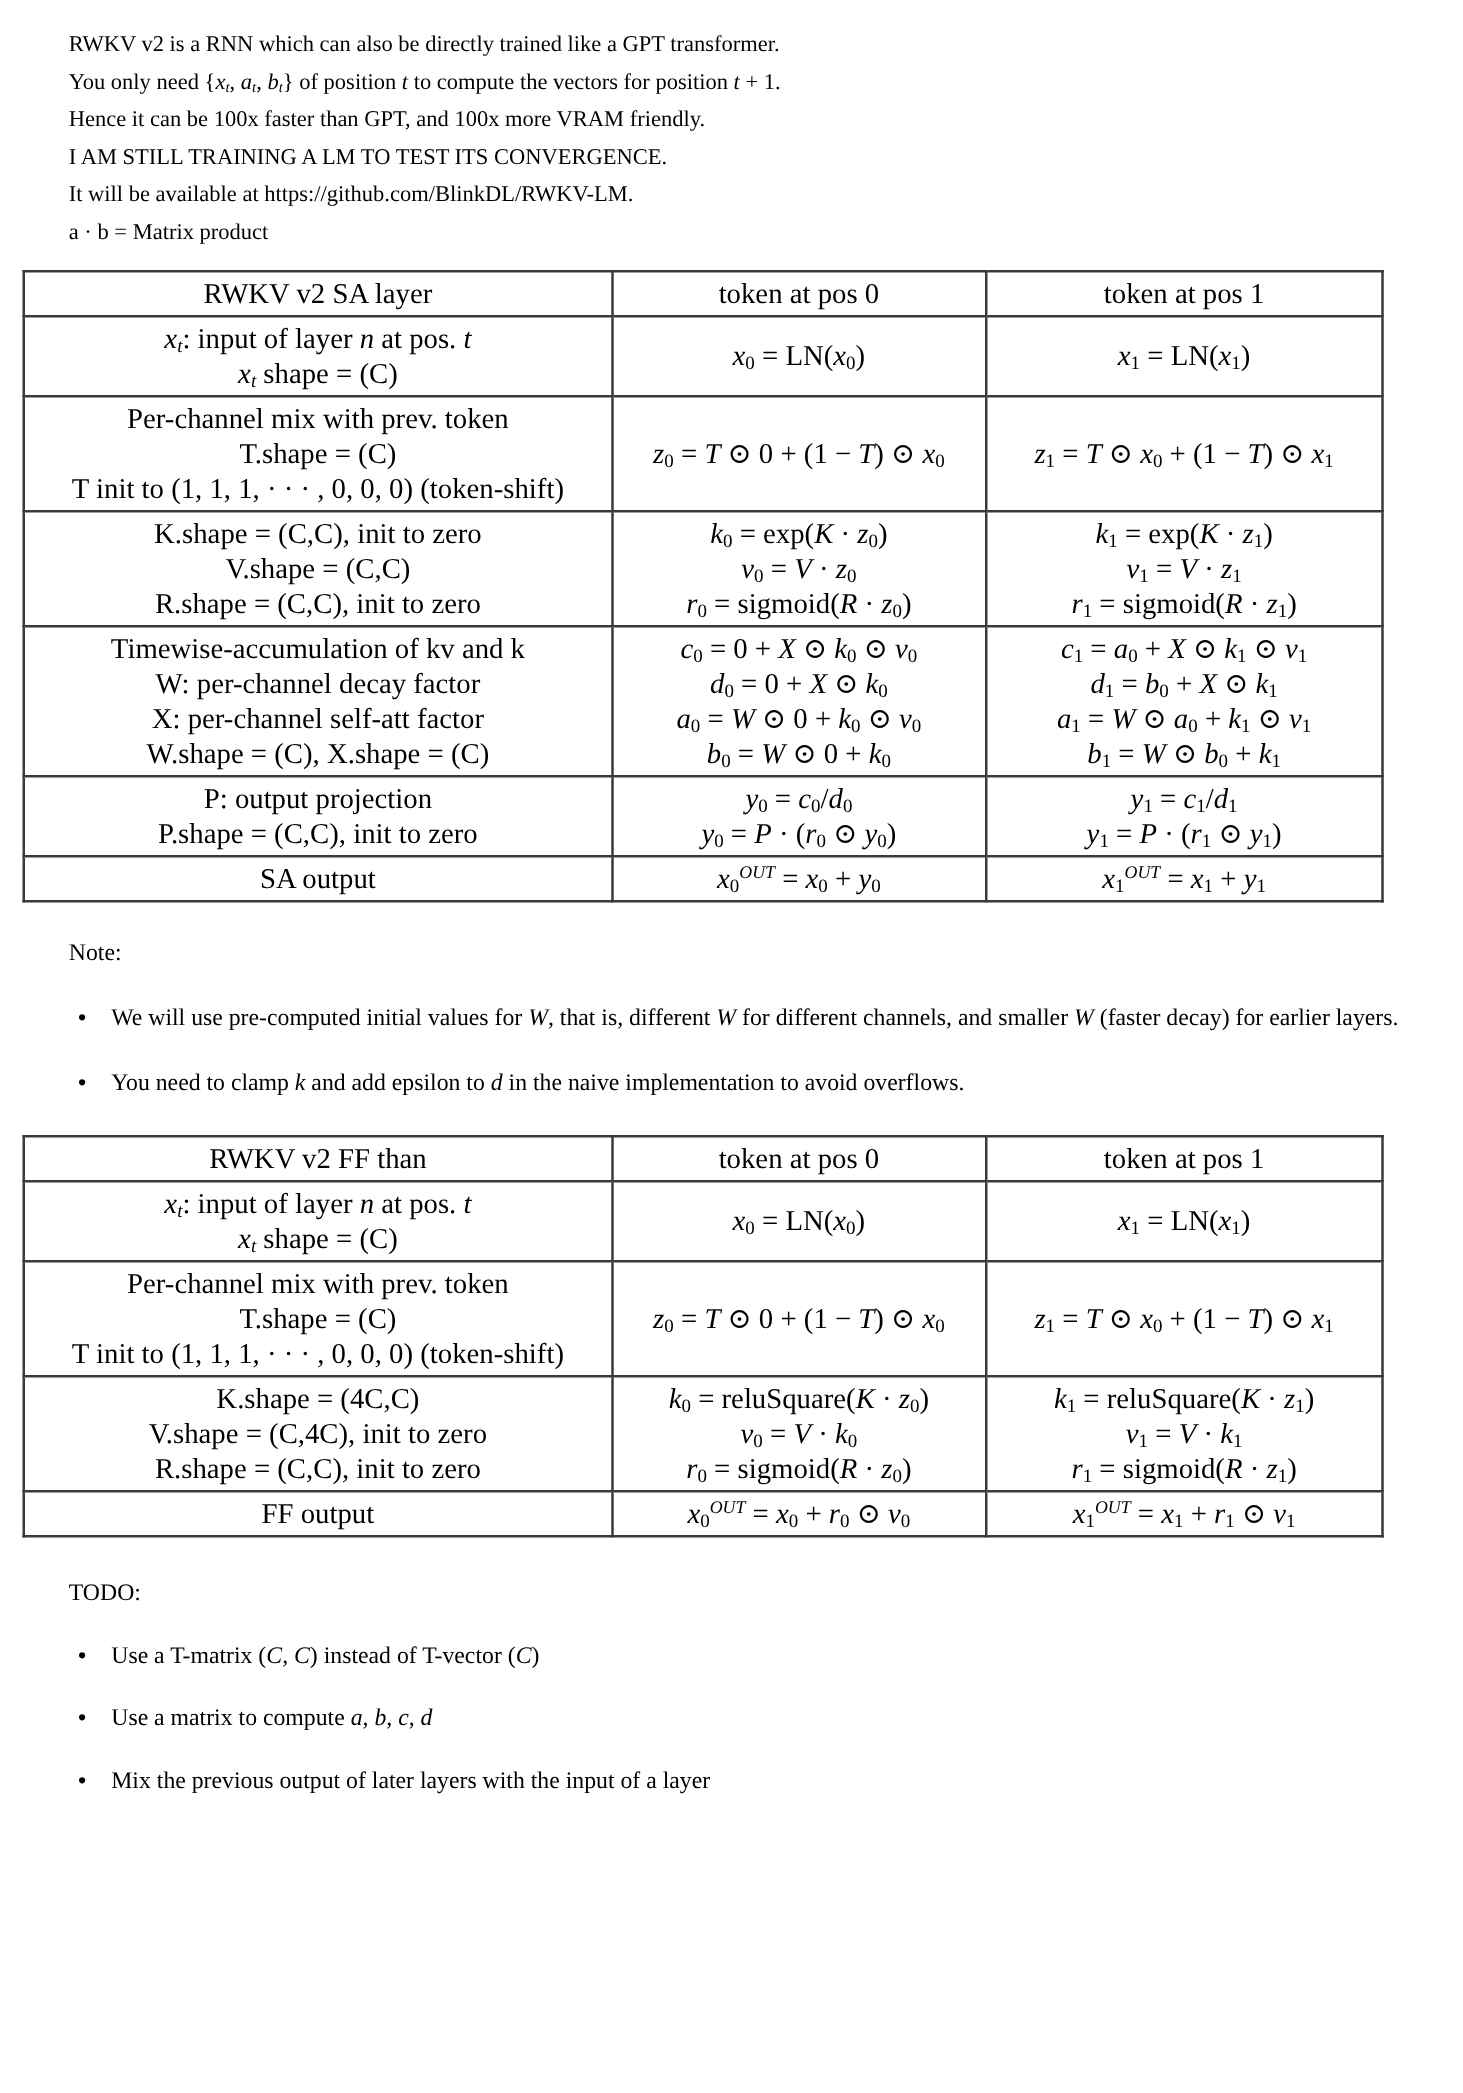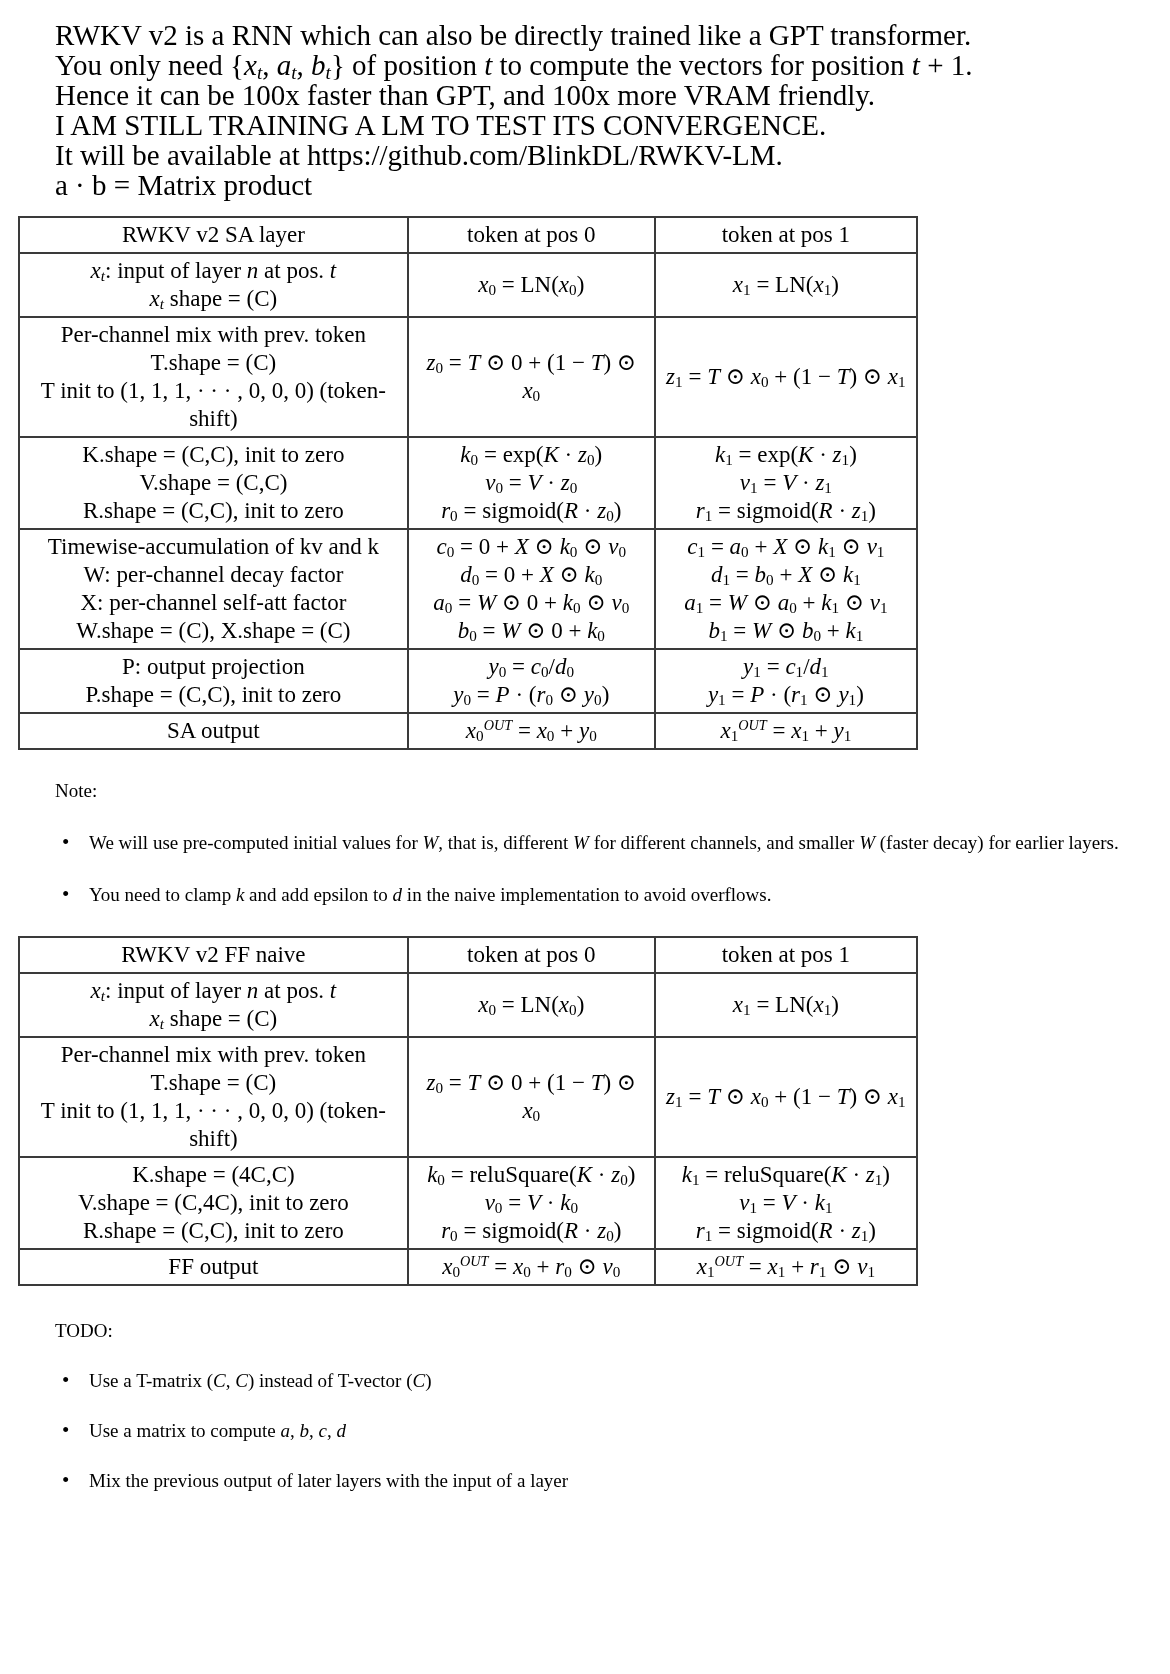--- a/index.html
+++ b/index.html
@@ -5,25 +5,25 @@
   html,body{margin:0;padding:0;}
   body{
     width:1170px;height:1674px;overflow:hidden;
     background:#ffffff;color:#000000;
     font-family:"Liberation Serif","DejaVu Serif",serif;
   }
   .title{
     text-align:center;font-size:25px;font-weight:bold;
     margin:26px 0 0 0;letter-spacing:0.2px;
   }
-  .intro{margin:20px 0 0 55px;font-size:29px;line-height:30px;}
+  .intro{margin:20px 0 0 55px;font-size:18px;line-height:30px;}
   .intro .line{white-space:nowrap;}
   table.eq{
     border-collapse:collapse;table-layout:fixed;
-    margin:16px 0 0 18px;width:900px;
+    margin:16px 0 0 18px;width:1089px;
   }
   table.eq th, table.eq td{
     border:2px solid #3a3a3a;
     font-weight:normal;text-align:center;vertical-align:middle;
     font-size:23px;line-height:28px;padding:3px 6px;
   }
   col.c1{width:43.3%;} col.c2{width:27.5%;} col.c3{width:29.2%;}
   sub{font-size:66%;vertical-align:-0.22em;line-height:0;}
   sup{font-size:62%;vertical-align:0.55em;line-height:0;}
   .section{margin:26px 0 0 55px;font-size:19px;line-height:30px;}
@@ -163,21 +163,21 @@
   </div>
 
   <table class="eq ff-table">
     <colgroup>
         <col class="c1">
         <col class="c2">
         <col class="c3">
       </colgroup>
     <thead>
       <tr>
-        <th>RWKV v2 FF naive</th>
+        <th>RWKV v2 FF than</th>
         <th>token at pos 0</th>
         <th>token at pos 1</th>
       </tr>
     </thead>
     <tbody>
       <tr>
         <td>
           <div><i>x</i><sub><i>t</i></sub>: input of layer <i>n</i> at pos. <i>t</i></div>
           <div><i>x</i><sub><i>t</i></sub> shape = (C)</div>
         </td>

